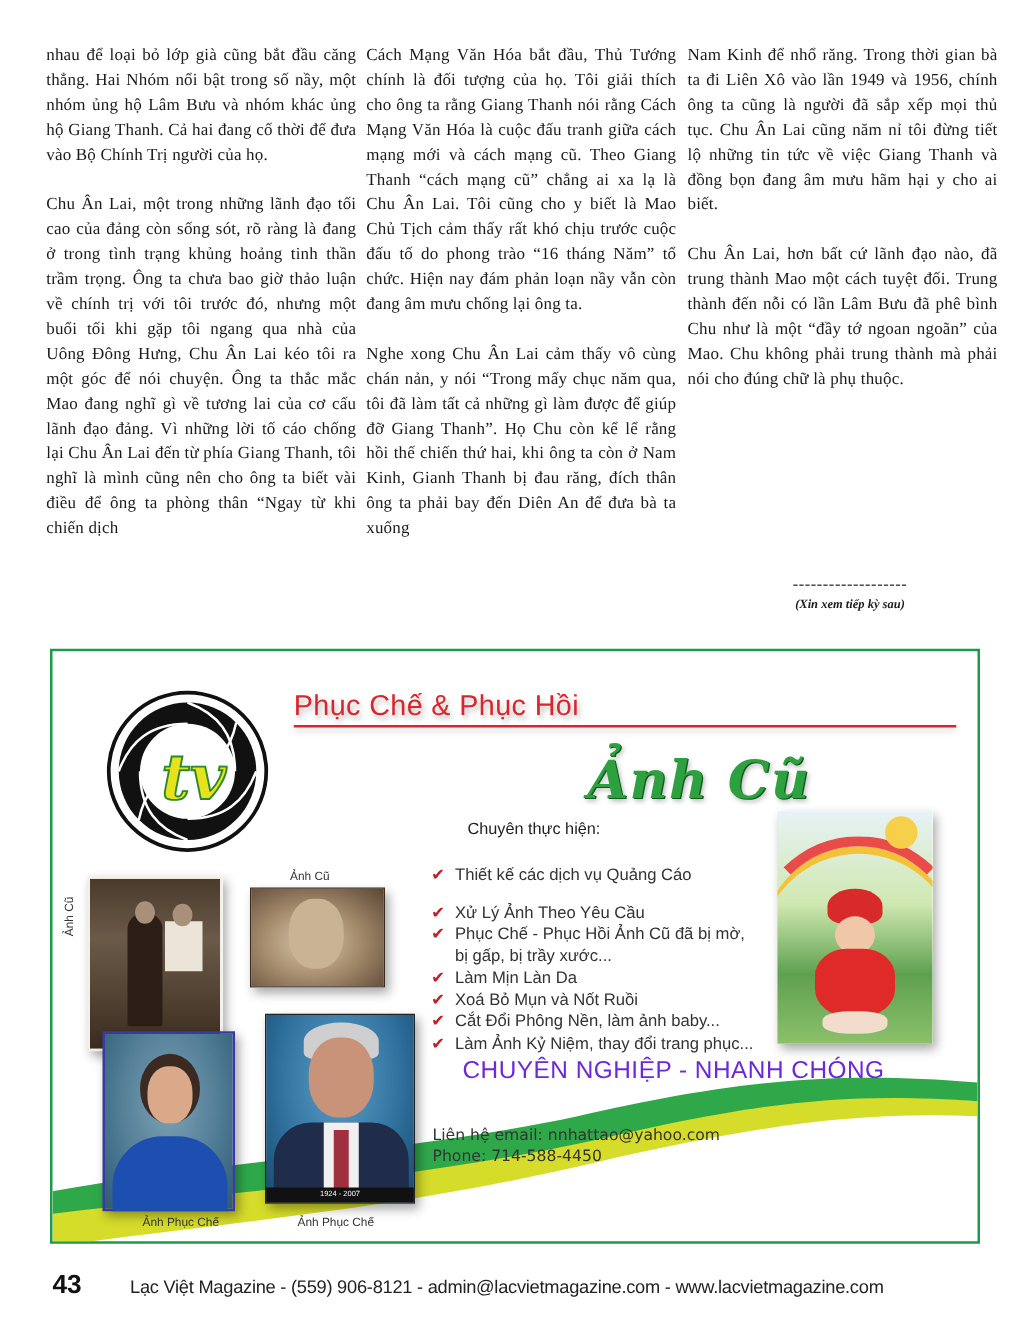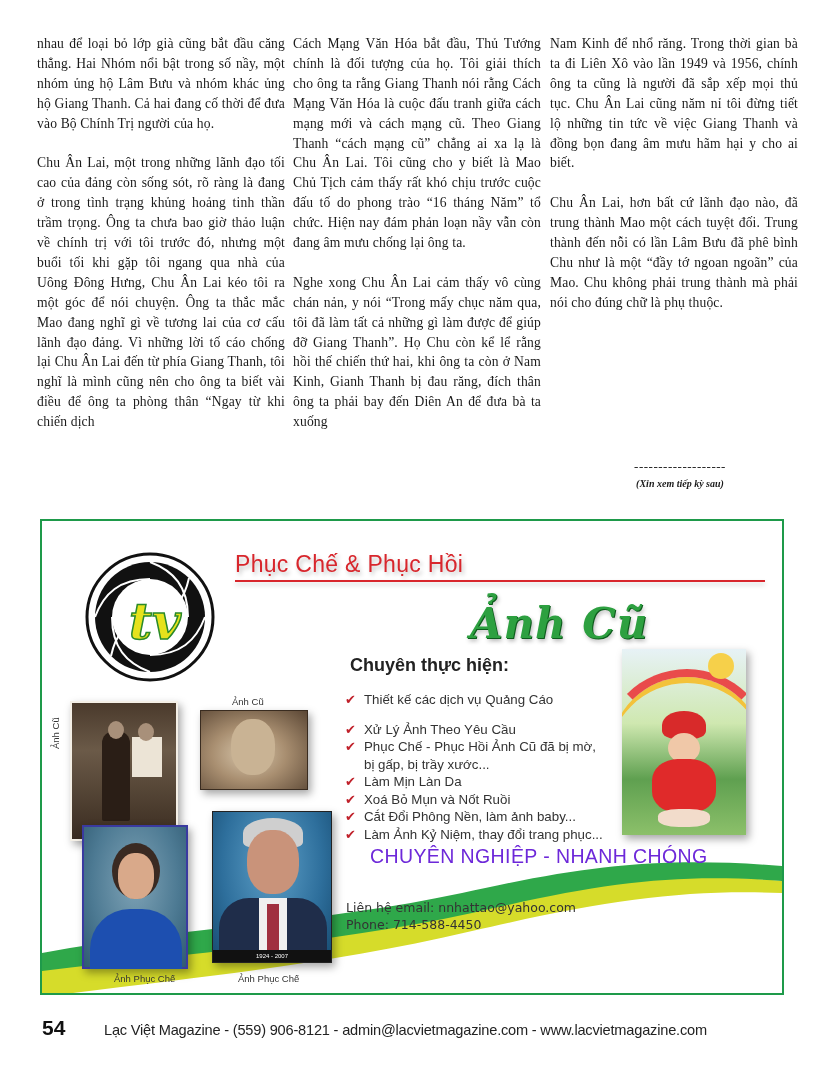--- a/index.html
+++ b/index.html
@@ -29,22 +29,22 @@
   .ad-head { position: absolute; left: 193px; top: 30px; font-family: "Liberation Sans", sans-serif;
     font-size: 23px; color: #d8262c; letter-spacing: 0.3px; text-shadow: 2px 3px 4px rgba(0,0,0,0.25); }
   .ad-head-line { position: absolute; left: 193px; top: 59px; width: 530px; height: 2px; background: #d8262c;
     box-shadow: 0 3px 5px rgba(0,0,0,0.2); }
   .ad-title { position: absolute; left: 428px; top: 78px; font-family: "DejaVu Serif", serif;
     font-style: italic; font-weight: bold; font-size: 42px; color: #2da040;
     text-shadow: 1px 1px 0 #0d5c1c, 2px 3px 4px rgba(0,0,0,0.3); letter-spacing: 1px; }
 
   .logo { position: absolute; left: 42px; top: 30px; width: 132px; height: 132px; }
 
-  .services-title { position: absolute; left: 308px; top: 134px; font-family: "Liberation Sans", sans-serif;
-    font-weight: bold; font-size: 18px; color: #222; }
+  .services-title { position: absolute; left: 332px; top: 134px; font-family: "Liberation Sans", sans-serif;
+    font-weight: normal; font-size: 13px; color: #222; }
   .services { position: absolute; left: 300px; top: 170px; width: 330px; list-style: none;
     font-family: "Liberation Sans", sans-serif; font-size: 13.3px; color: #333; line-height: 17.5px; }
   .services li { position: relative; padding-left: 22px; }
   .services li.gap { margin-top: 12px; }
   .services li .chk { position: absolute; left: 3px; top: 0; color: #c0202a; font-size: 13px; }
   .services li .cont { display: block; }
 
   .slogan { position: absolute; left: 328px; top: 324px; font-family: Liberation Sans, sans-serif;
     font-size: 19.5px; color: #6d28d9; letter-spacing: 0.4px; }
   .contact { position: absolute; left: 304px; top: 378px; font-family: "DejaVu Sans", sans-serif;
@@ -159,15 +159,15 @@
     <div style="position:absolute; left:-20px; top:20px; width:170px; height:170px; border-radius:50%; border:8px solid transparent; border-top-color:#e94b4b; box-shadow: inset 0 8px 0 -2px #f3c23a;"></div>
     <div style="position:absolute; left:86px; top:4px; width:26px; height:26px; background:#f6d04a; border-radius:50%;"></div>
     <div style="position:absolute; left:40px; top:62px; width:44px; height:28px; background:#d82a2a; border-radius:50% 50% 30% 30%;"></div>
     <div style="position:absolute; left:46px; top:84px; width:32px; height:30px; background:#f0c8a8; border-radius:50%;"></div>
     <div style="position:absolute; left:30px; top:110px; width:64px; height:54px; background:#e02a2a; border-radius:40%;"></div>
     <div style="position:absolute; left:36px; top:160px; width:52px; height:18px; background:#f2dccb; border-radius:40%;"></div>
   </div>
 </div>
 
 <div class="footer">
-  <span class="page-num">54</span>
+  <span class="page-num">43</span>
   <span class="footer-text">Lạc Việt Magazine - (559) 906-8121 - admin@lacvietmagazine.com - www.lacvietmagazine.com</span>
 </div>
 
 </body></html>

